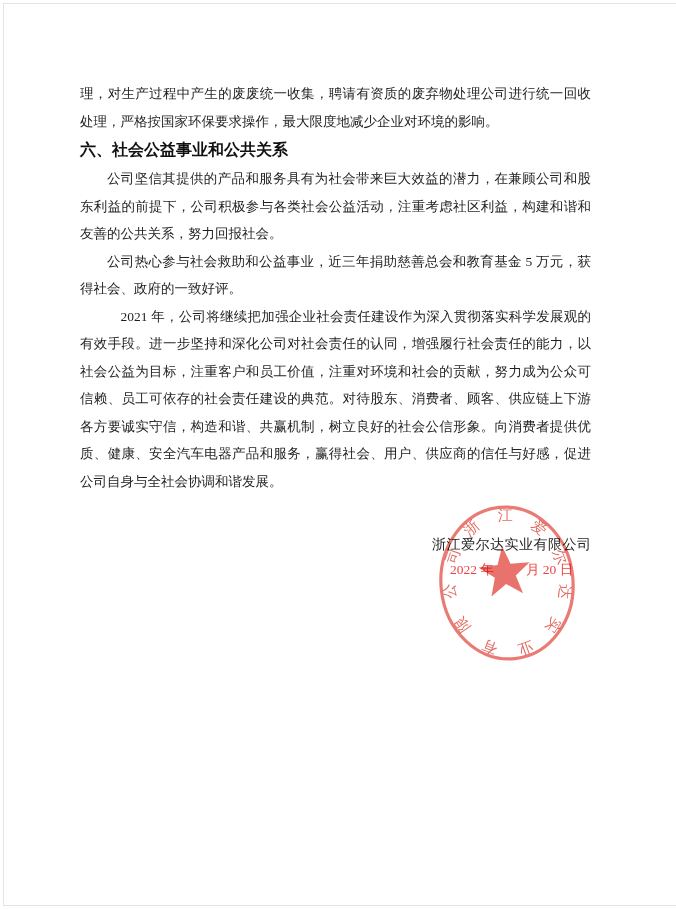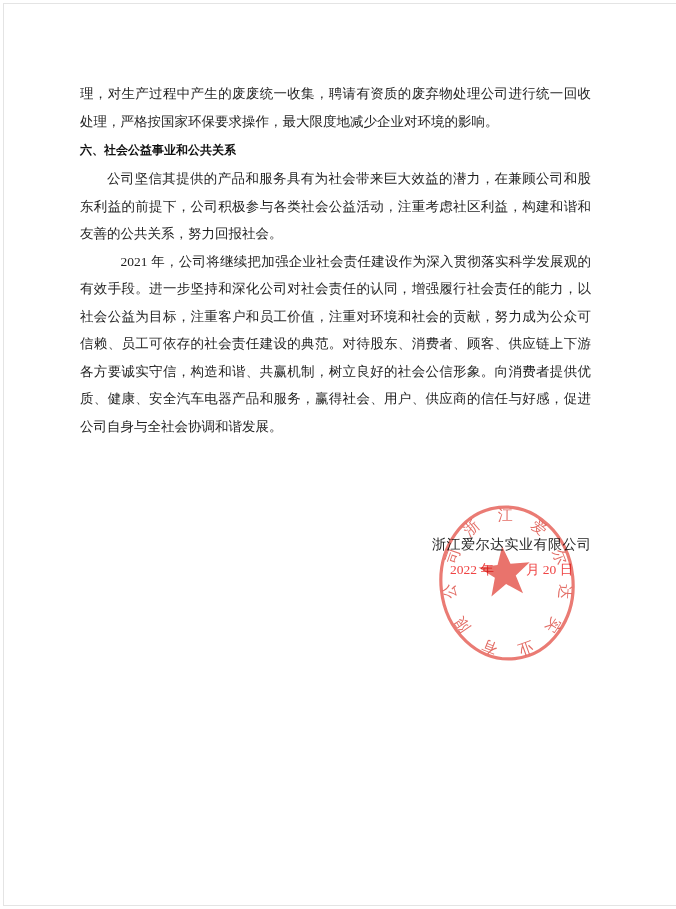--- a/index.html
+++ b/index.html
@@ -36,21 +36,21 @@
     text-align-last: left;
   }
   .content p {
     margin: 0;
     text-indent: 2em;
   }
   .content p.no-indent { text-indent: 0; }
   .content p.indent-3 { text-indent: 3em; }
   .heading {
     margin: 0;
-    font-size: 12px;
+    font-size: 16px;
     line-height: 30px;
     font-weight: bold;
     color: #111111;
   }
   .sig-company {
     position: absolute;
     left: 432px;
     top: 536px;
     font-size: 14px;
     line-height: 18px;
@@ -89,20 +89,21 @@
 <body>
 
 <div class="page">
 
   <div class="page-border"></div>
 
   <div class="content">
     <p class="no-indent">理，对生产过程中产生的废废统一收集，聘请有资质的废弃物处理公司进行统一回收处理，严格按国家环保要求操作，最大限度地减少企业对环境的影响。</p>
     <h2 class="heading">六、社会公益事业和公共关系</h2>
     <p>公司坚信其提供的产品和服务具有为社会带来巨大效益的潜力，在兼顾公司和股东利益的前提下，公司积极参与各类社会公益活动，注重考虑社区利益，构建和谐和友善的公共关系，努力回报社会。</p>
+    <p>公司热心参与社会救助和公益事业，近三年捐助慈善总会和教育基金 5 万元，获得社会、政府的一致好评。</p>
     <p class="indent-3">2021 年，公司将继续把加强企业社会责任建设作为深入贯彻落实科学发展观的有效手段。进一步坚持和深化公司对社会责任的认同，增强履行社会责任的能力，以社会公益为目标，注重客户和员工价值，注重对环境和社会的贡献，努力成为公众可信赖、员工可依存的社会责任建设的典范。对待股东、消费者、顾客、供应链上下游各方要诚实守信，构造和谐、共赢机制，树立良好的社会公信形象。向消费者提供优质、健康、安全汽车电器产品和服务，赢得社会、用户、供应商的信任与好感，促进公司自身与全社会协调和谐发展。</p>
   </div>
 
   <div class="sig-company">浙江爱尔达实业有限公司</div>
 
   <div class="sig-date">
     <span>2022 年</span><span class="date-gap"></span><span>月 20 日</span>
   </div>
 
   <svg class="seal" viewBox="0 0 142 162" xmlns="http://www.w3.org/2000/svg">

